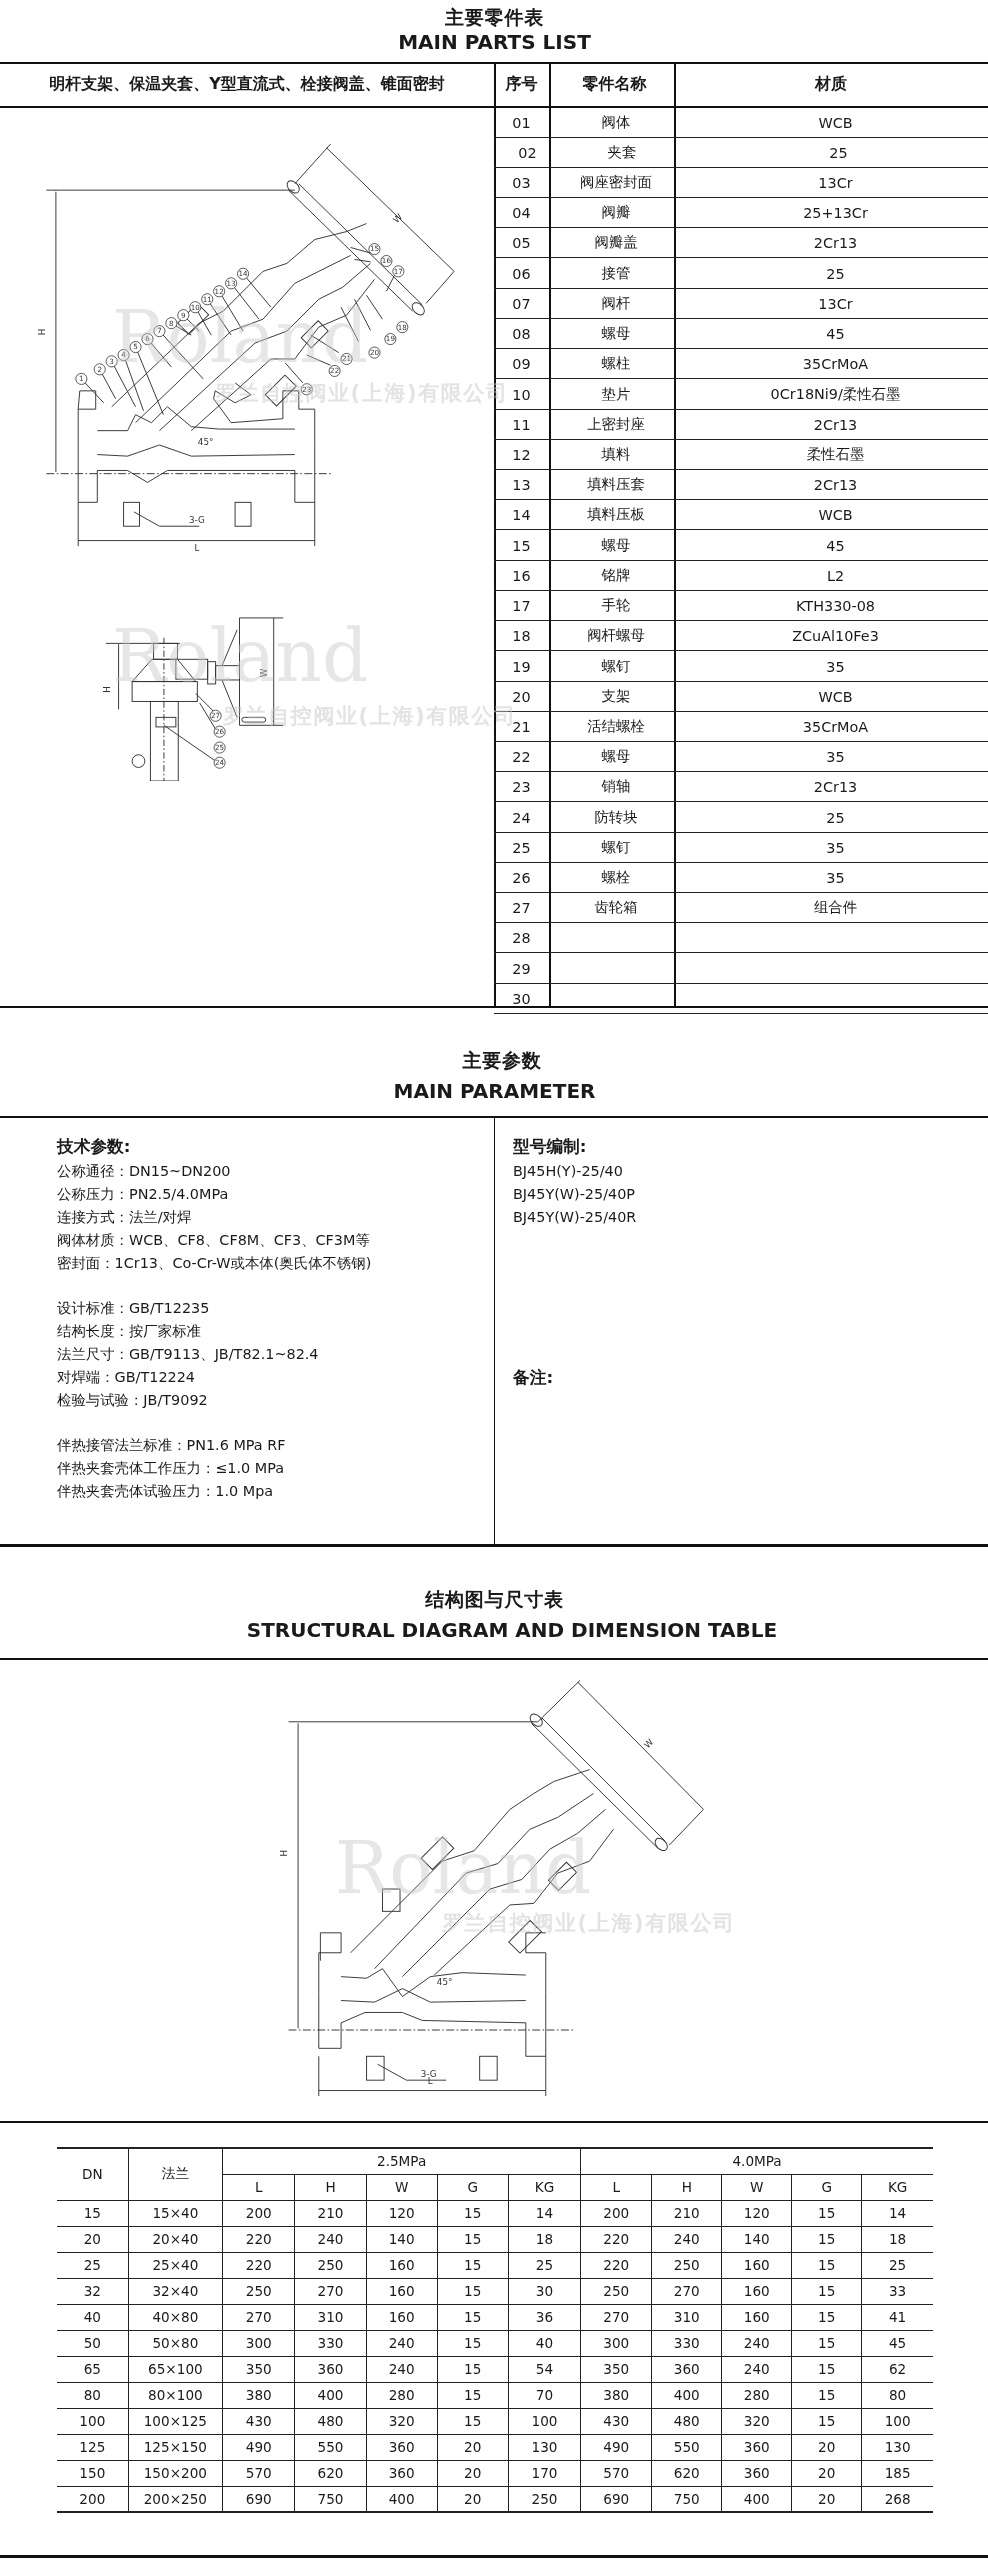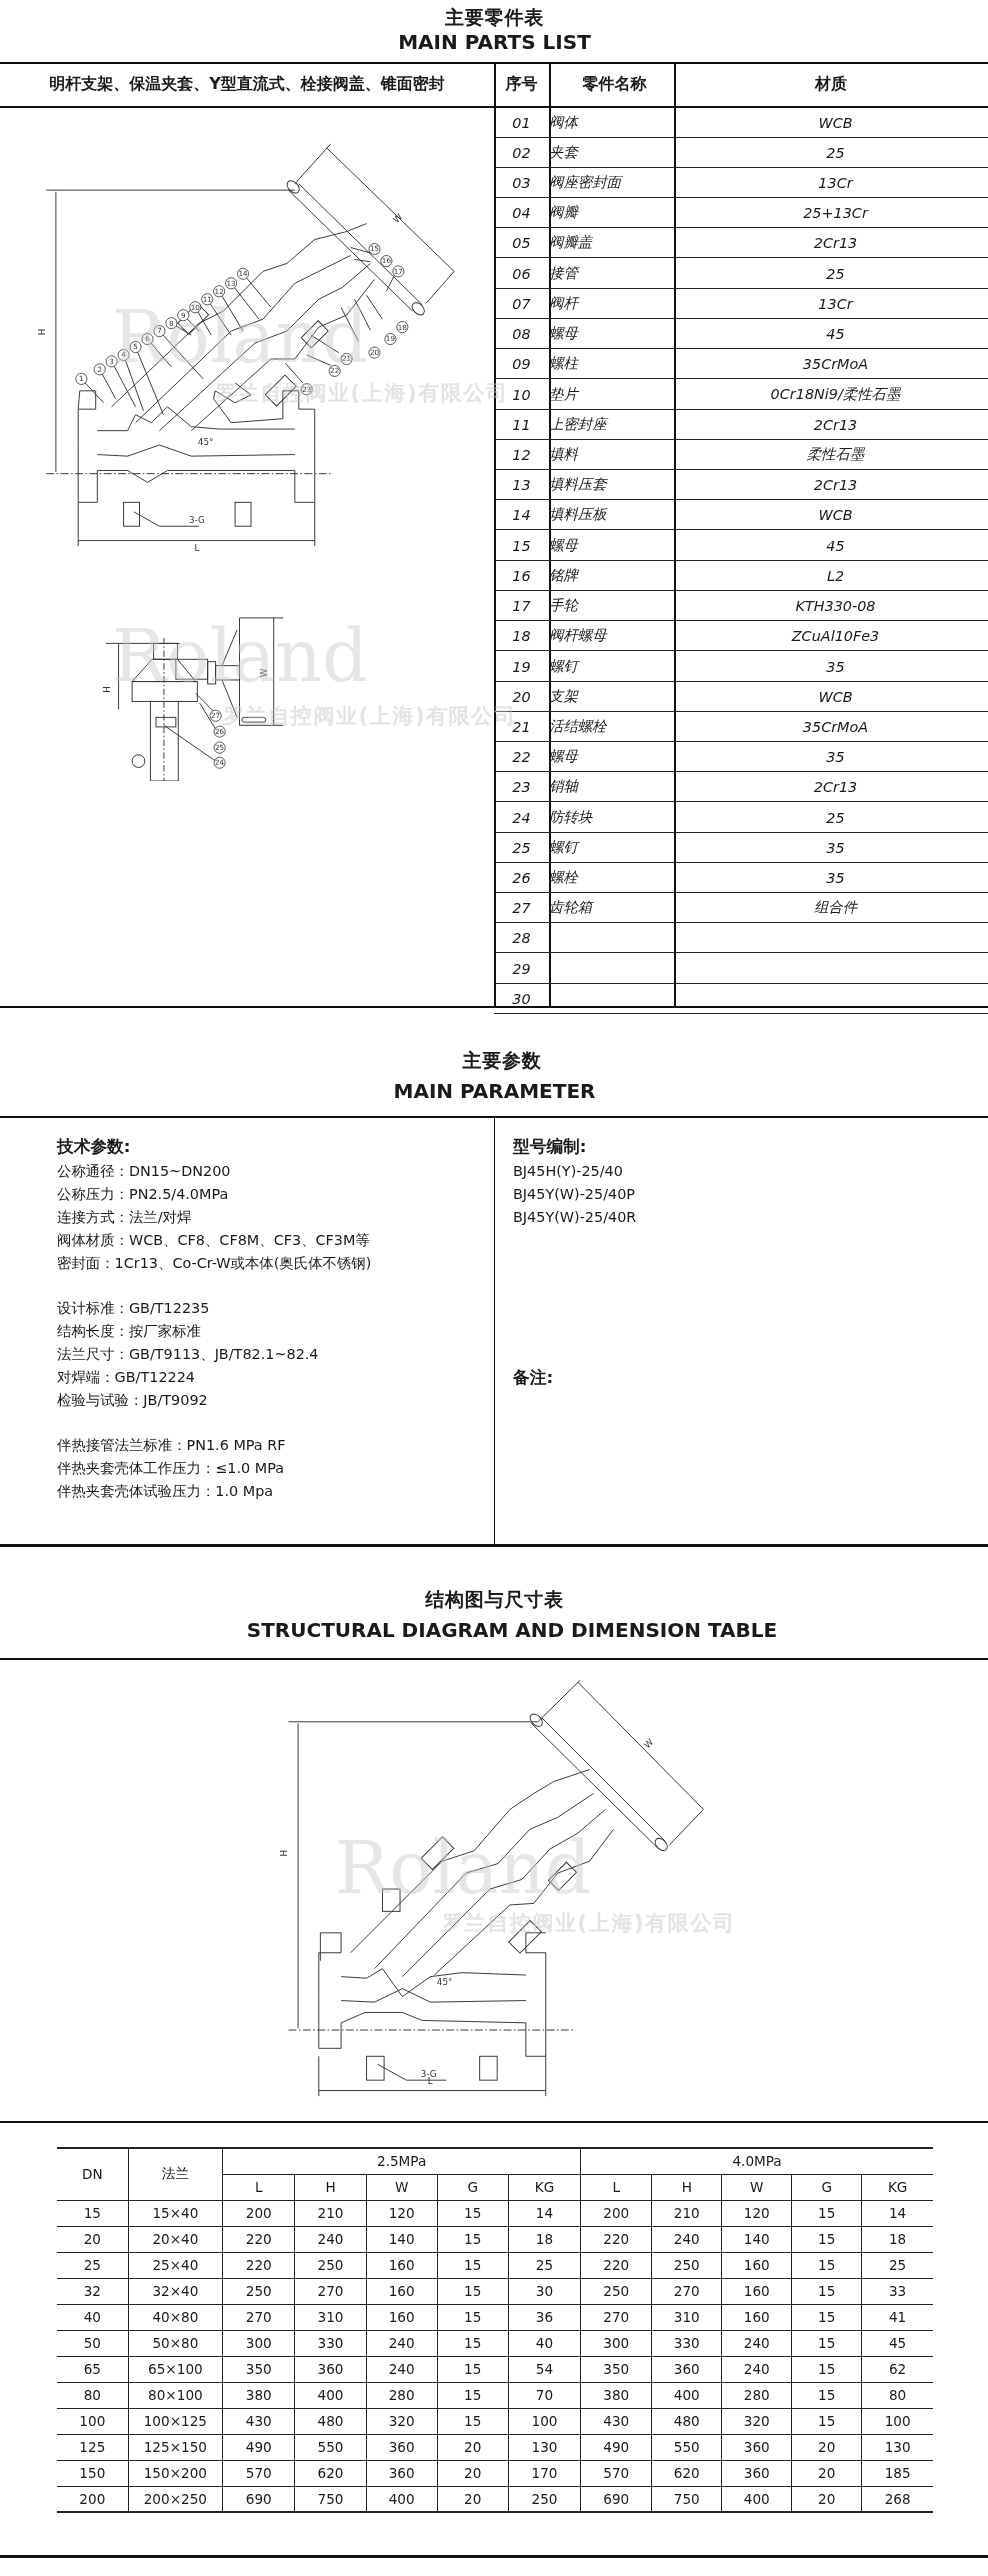--- a/index.html
+++ b/index.html
@@ -7,23 +7,23 @@
   body { position: relative; height: 2576px; font-family: "DejaVu Sans", "Liberation Sans", sans-serif; color: #1a1a1a; overflow: hidden; }
   .abs { position: absolute; }
   .sec-title { position: absolute; left: 0; width: 989px; text-align: center; font-weight: bold; }
   .zh-title { font-size: 19px; letter-spacing: 0.8px; }
   .en-title { font-size: 20px; letter-spacing: 0px; }
   .rule { position: absolute; left: 0; width: 989px; background: #111; }
 
   
   .pt-head { position: absolute; top: 62px; height: 45px; display: flex; align-items: center; justify-content: center; font-size: 16px; font-weight: bold; }
   .vline { position: absolute; width: 1.6px; background: #111; }
-  .pt-row { position: absolute; left: 494px; width: 494px; height: 30px; border-bottom: 1.6px solid #222; display: flex; align-items: center; font-size: 14.4px; font-style: italic; }
+  .pt-row { position: absolute; left: 494px; width: 494px; height: 30px; border-bottom: 1.6px solid #222; display: flex; align-items: center; font-size: 14.4px; }
   .pt-row .c1 { width: 55px; text-align: center; }
-  .pt-row .c2 { width: 134px; text-align: left; }
+  .pt-row .c2 { width: 134px; text-align: center; }
   .pt-row .c3 { flex: 1; text-align: center; }
 
   
   .param-col { position: absolute; font-size: 14.4px; line-height: 23px; }
   .param-col .ph { font-weight: bold; font-size: 16.7px; line-height: 25.5px; }
   .gap { height: 22px; }
 
   
   table.dim { position: absolute; left: 57px; top: 2147px; width: 876px; border-collapse: collapse; font-size: 13.6px; }
   table.dim td { border: 1.2px solid #222; text-align: center; height: 26px; padding: 0; }
@@ -56,21 +56,21 @@
 <div class="vline" style="left:549px;top:62px;height:946px;"></div>
 <div class="vline" style="left:674px;top:62px;height:946px;"></div>
 
 <div id="parts-rows">
 
 <div class="pt-row" style="top: 108px;">
       <div class="c1">01</div>
       <div class="c2">阀体</div>
       <div class="c3">WCB</div>
     </div>
-    <div class="pt-row" style="top: 138px;">
+    <div class="pt-row" style="top: 138px; padding-left: 6px;">
       <div class="c1">02</div>
       <div class="c2">夹套</div>
       <div class="c3">25</div>
     </div>
     <div class="pt-row" style="top: 168px;">
       <div class="c1">03</div>
       <div class="c2">阀座密封面</div>
       <div class="c3">13Cr</div>
     </div>
     <div class="pt-row" style="top: 198px;">

